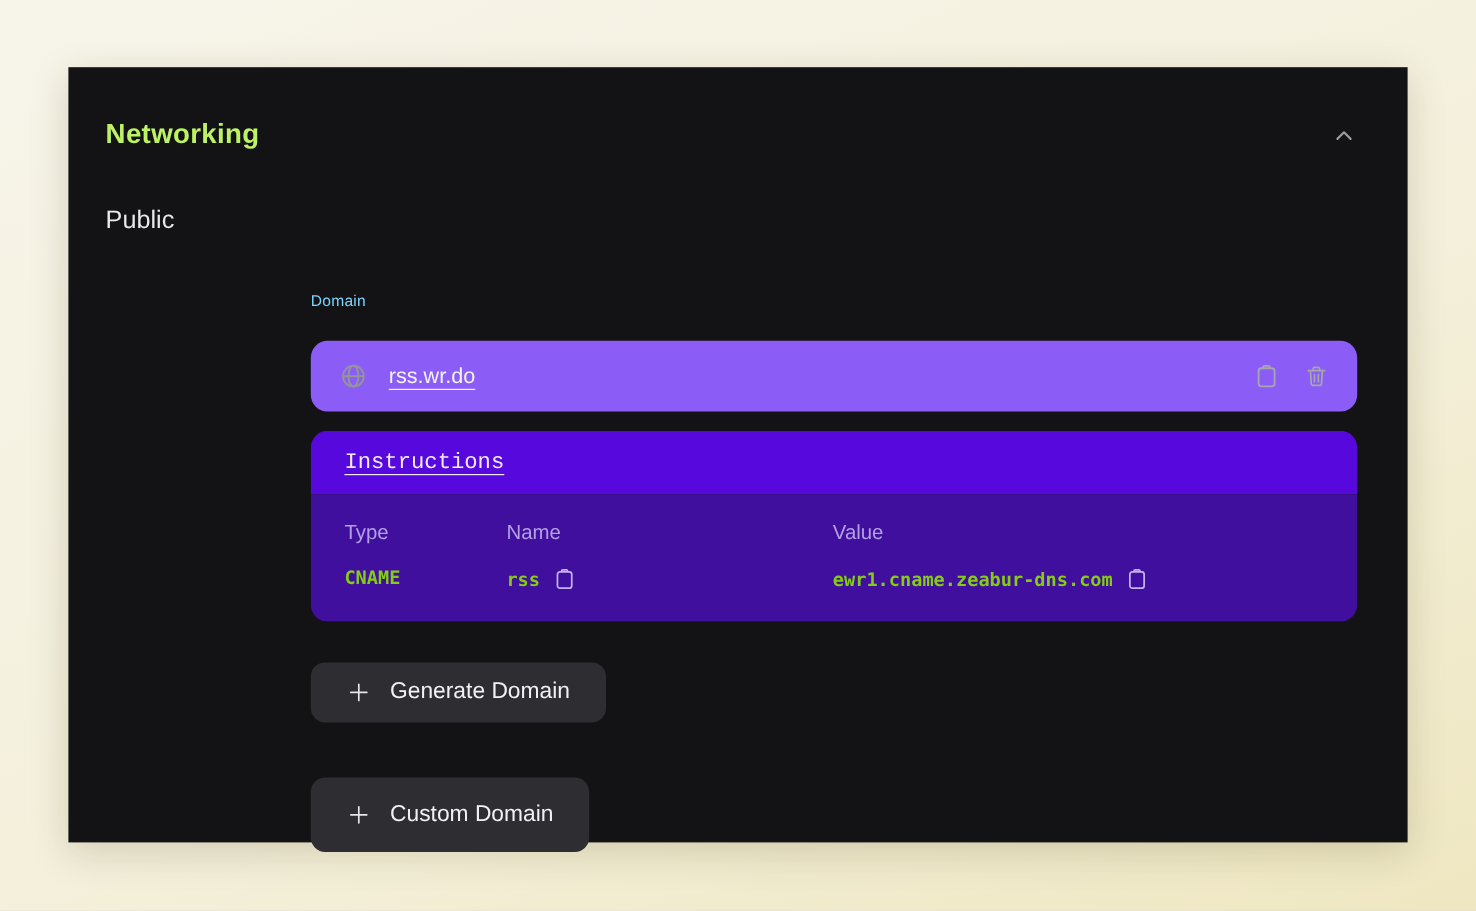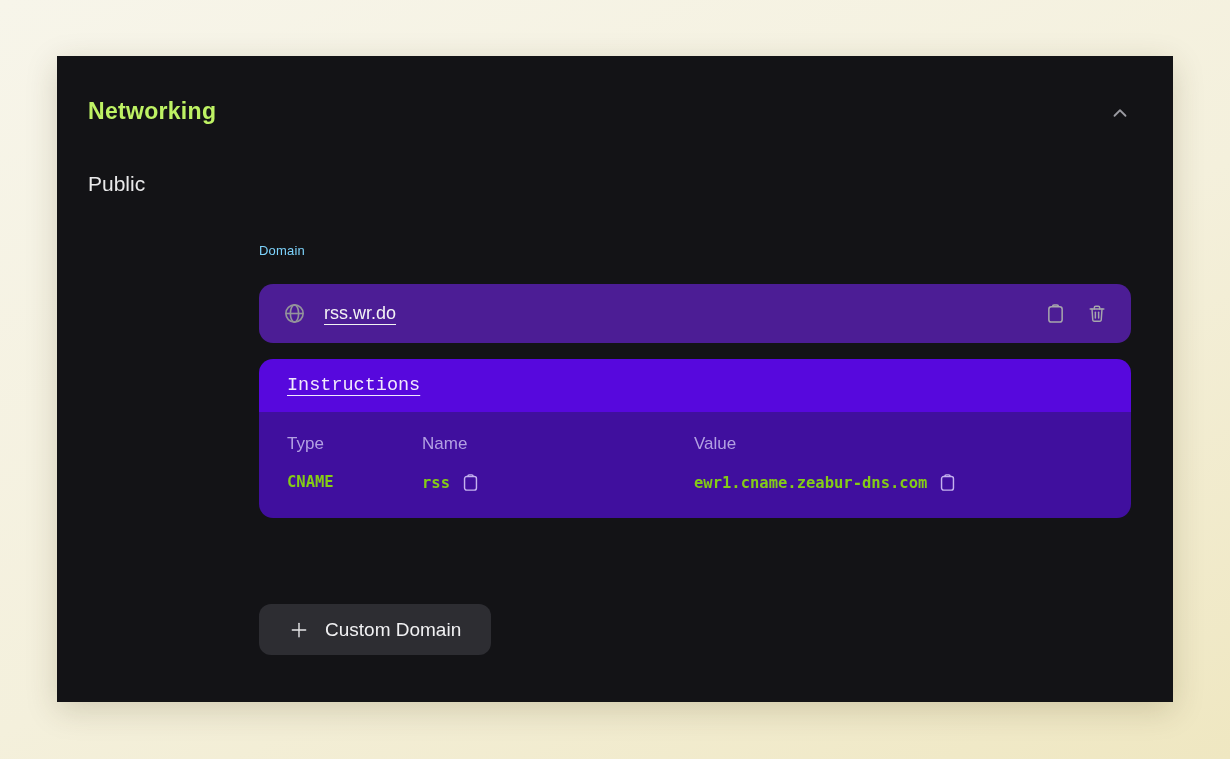--- a/index.html
+++ b/index.html
@@ -30,21 +30,21 @@
   .public-desc {
     position:absolute; left:202px; top:119px;
     font-size:18px; color:#717175;
   }
   .domain-label {
     position:absolute; left:202px; top:187px;
     font-size:13px; font-weight:400; color:#7dd3fc; letter-spacing:.2px;
   }
   .domain-row {
     position:absolute; left:202px; top:228px; width:872px; height:59px;
-    background:#4c1d95; border-radius:14px;
+    background:#8b5cf6; border-radius:14px;
     display:flex; align-items:center; padding:14px 24px;
   }
   .globe { color:#94949b; display:flex; margin-right:18px; }
   .domain-link {
     font-size:18px; color:#f3f3f4; text-decoration:underline;
     text-underline-offset:5px; text-decoration-thickness:1px;
   }
   .row-actions { margin-left:auto; display:flex; align-items:center; gap:22px; color:#a6a6ac; }
   .icon-btn { background:none; border:none; color:inherit; display:flex; cursor:pointer; padding:0; }
 
@@ -74,21 +74,21 @@
 
   .btn {
     position:absolute; left:202px; height:50px;
     background:#2d2d32; border:none; border-radius:12px;
     display:flex; align-items:center; gap:16px; padding:0 30px;
     font-family:"Liberation Sans", sans-serif;
     font-size:19px; color:#f1f1f3; cursor:pointer;
   }
   .btn .plus { color:#e6e6e9; display:flex; }
   .btn-generate { top:496px; }
-  .btn-custom   { top:548px; height:51px; }
+  .btn-custom   { top:592px; height:62px; }
 
   svg { display:block; }
 </style>
 </head>
 <body>
 
 <div class="card">
 
   <div class="card-title">Networking</div>
 
@@ -166,20 +166,29 @@
             <svg width="17" height="19" viewBox="0 0 20 22" fill="none" stroke="currentColor" stroke-width="1.7" stroke-linejoin="round">
                 <rect x="3" y="4" width="14" height="16" rx="2.5"></rect>
                 <path d="M7 4.2V3.4A1.4 1.4 0 0 1 8.4 2h3.2A1.4 1.4 0 0 1 13 3.4v.8"></path>
               </svg>
           </span>
         </button>
       </div>
     </div>
   </div>
 
+  <button class="btn btn-generate">
+    <span class="plus">
+      <svg width="20" height="20" viewBox="0 0 24 24" fill="none" stroke="currentColor" stroke-width="1.7" stroke-linecap="round">
+          <path d="M12 4v16"></path>
+          <path d="M4 12h16"></path>
+        </svg>
+    </span>
+    <span>Generate Domain</span>
+  </button>
 
   <button class="btn btn-custom">
     <span class="plus">
       <svg width="20" height="20" viewBox="0 0 24 24" fill="none" stroke="currentColor" stroke-width="1.7" stroke-linecap="round">
           <path d="M12 4v16"></path>
           <path d="M4 12h16"></path>
         </svg>
     </span>
     <span>Custom Domain</span>
   </button>

